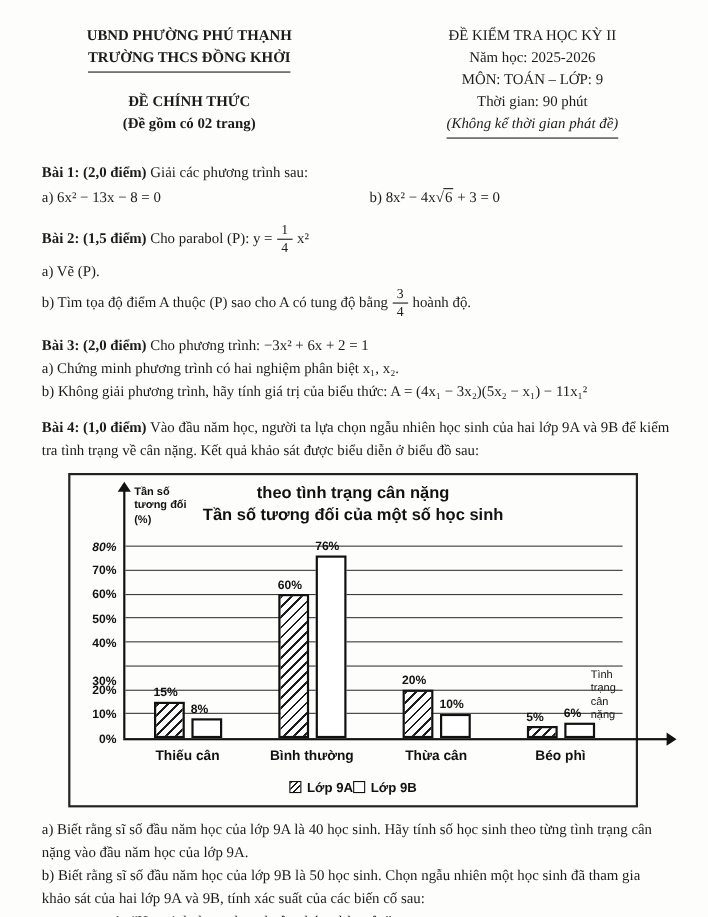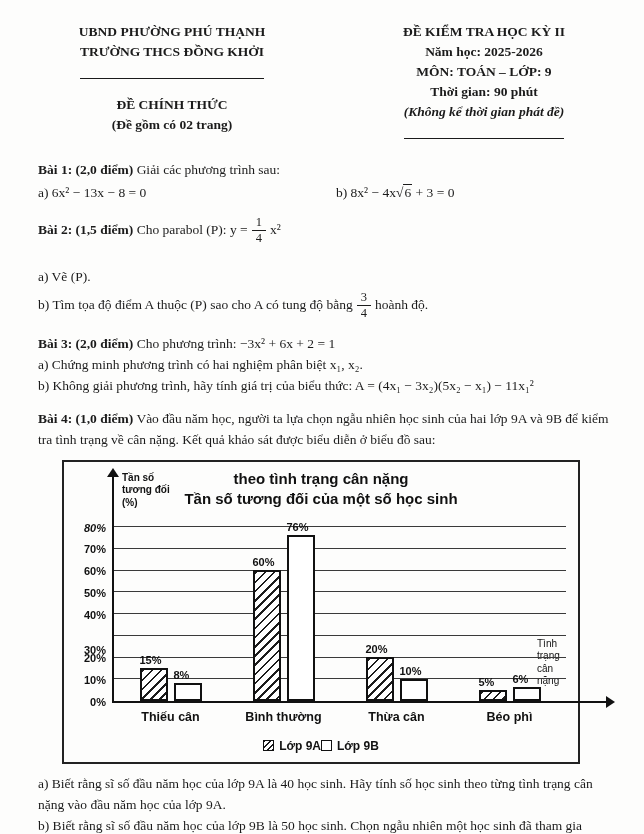--- a/index.html
+++ b/index.html
@@ -5,22 +5,22 @@
   html,body{margin:0;padding:0;background:#e8e8e8;}
   .page{
     position:relative; width:644px; height:834px; background:#fdfdfc;
     font-family:"Liberation Serif","DejaVu Serif",serif;
     color:#1b1b1b; font-size:13.5px; overflow:hidden; margin:0 auto;
   }
   .inner{padding:22px 34px 0 38px;}
   
   .hdr{display:flex; justify-content:space-between;}
   .hdr-left{width:268px; text-align:center; font-weight:bold; line-height:20px;}
-  .hdr-right{width:252px; text-align:center; font-weight:bold; line-height:20px;}
-  .u-line{display:inline-block; border-bottom:1.5px solid #1b1b1b; padding-bottom:16px;}
+  .hdr-right{width:252px; text-align:center; font-weight:normal; line-height:20px;}
+  .u-line{display:inline-block; border-bottom:1.5px solid #1b1b1b; padding-bottom:3px;}
   .hdr-left .exam-type{margin-top:16px;}
   .note-italic{font-style:italic;}
   
   .prob{margin-top:11px; line-height:21px;}
   .prob b{font-weight:bold;}
   .eq-row{display:flex; margin-top:2px;}
   .eq-a{width:298px;}
   .eq-b{flex:1;}
   .frac{display:inline-block; vertical-align:-8px; text-align:center; line-height:1.05; margin:0 4px; font-size:12.5px;}
   .frac .num{display:block; border-bottom:1.2px solid #1b1b1b; padding:0 4px 1px;}
@@ -83,21 +83,21 @@
     <div class="prob" style="margin-top:20px;">
       <div><b>Bài 1: (2,0 điểm)</b><span> Giải các phương trình sau:</span></div>
       <div class="eq-row">
         <span class="eq-a">a) 6x² − 13x − 8 = 0</span>
         <span class="eq-b"><span>b) 8x² − 4x</span><span>√</span><span class="sqrt-rad">6</span><span> + 3 = 0</span></span>
       </div>
     </div>
 
     <div class="prob" style="margin-top:13px;">
       <div><b>Bài 2: (1,5 điểm)</b><span> Cho parabol (P): y =</span><span class="frac"><span class="num">1</span><span class="den">4</span></span><span>x²</span></div>
-      <div style="margin-top:21px;">a) Vẽ (P).</div>
+      <div style="margin-top:4px;">a) Vẽ (P).</div>
       <div style="margin-top:4px;"><span>b) Tìm tọa độ điểm A thuộc (P) sao cho A có tung độ bằng</span><span class="frac"><span class="num">3</span><span class="den">4</span></span><span>hoành độ.</span></div>
     </div>
 
     <div class="prob" style="margin-top:12px;">
       <div><b>Bài 3: (2,0 điểm)</b><span> Cho phương trình: −3x² + 6x + 2 = 1</span></div>
       <div>a) Chứng minh phương trình có hai nghiệm phân biệt x₁, x₂.</div>
       <div><span>b) Không giải phương trình, hãy tính giá trị của biểu thức:  </span><span>A = (4x₁ − 3x₂)(5x₂ − x₁) − 11x₁²</span></div>
     </div>
 
     <div class="prob" style="margin-top:12px;">

